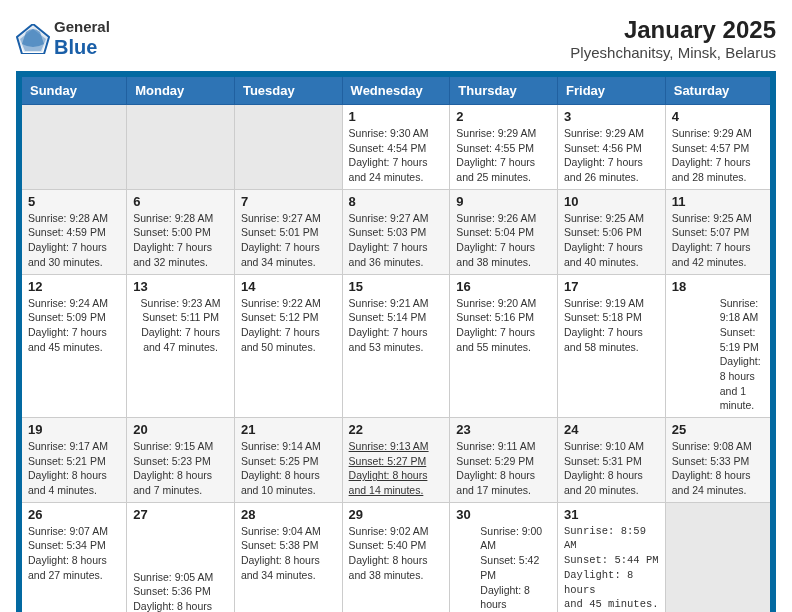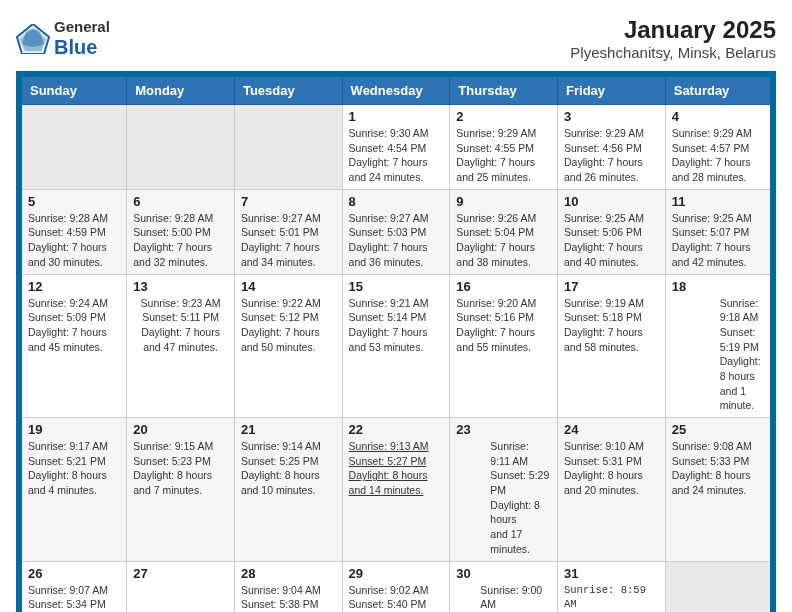--- a/index.html
+++ b/index.html
@@ -261,21 +261,21 @@
         </td>
         <td>
           <span class="day-number">22</span>
           <div class="day-info" style="white-space: pre-line; text-decoration: underline;">Sunrise: 9:13 AM
 Sunset: 5:27 PM
 Daylight: 8 hours
 and 14 minutes.</div>
         </td>
         <td>
           <span class="day-number">23</span>
-          <div class="day-info" style="white-space: pre-line; margin-left: 34px;">Sunrise: 9:11 AM
+          <div class="day-info" style="white-space: pre-line;">Sunrise: 9:11 AM
 Sunset: 5:29 PM
 Daylight: 8 hours
 and 17 minutes.</div>
         </td>
         <td>
           <span class="day-number">24</span>
           <div class="day-info" style="white-space: pre-line;">Sunrise: 9:10 AM
 Sunset: 5:31 PM
 Daylight: 8 hours
 and 20 minutes.</div>

